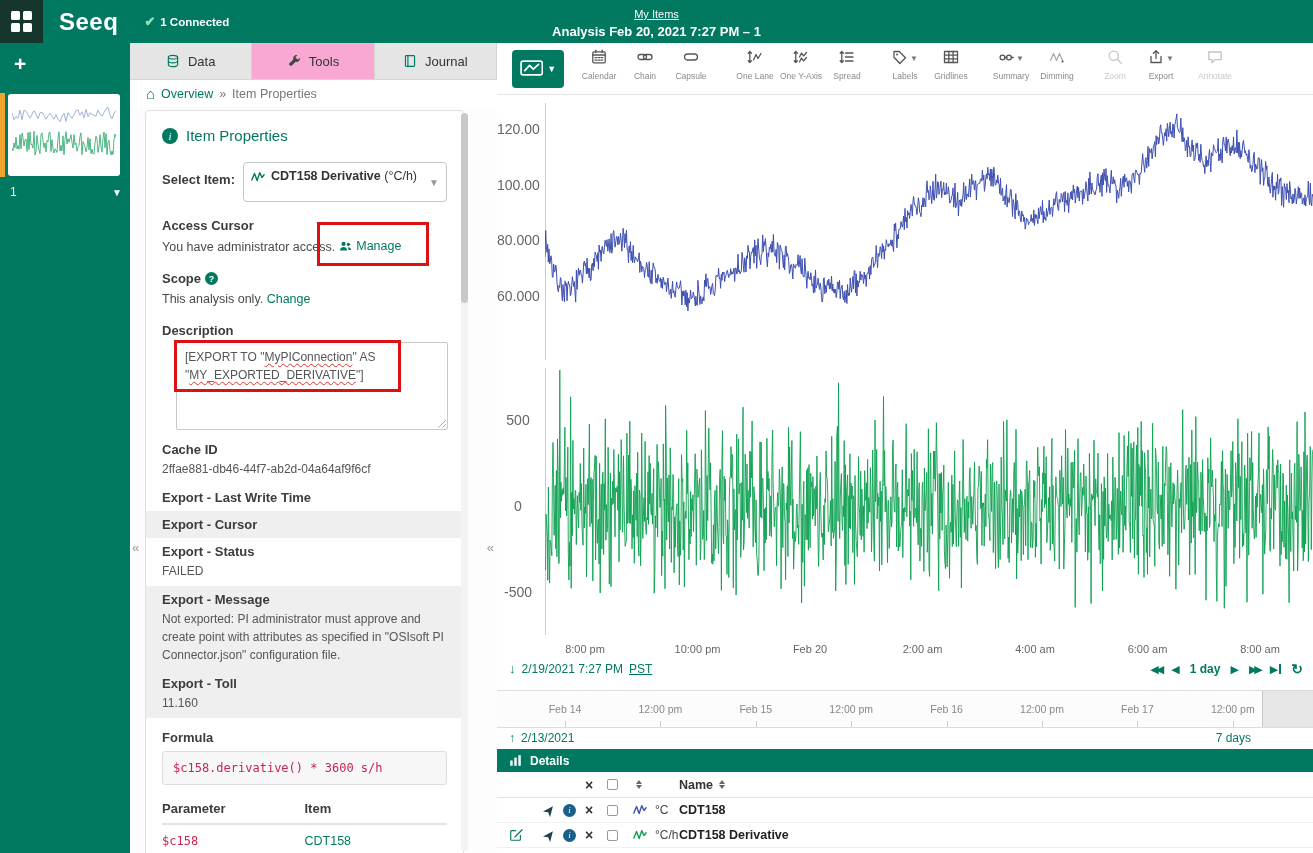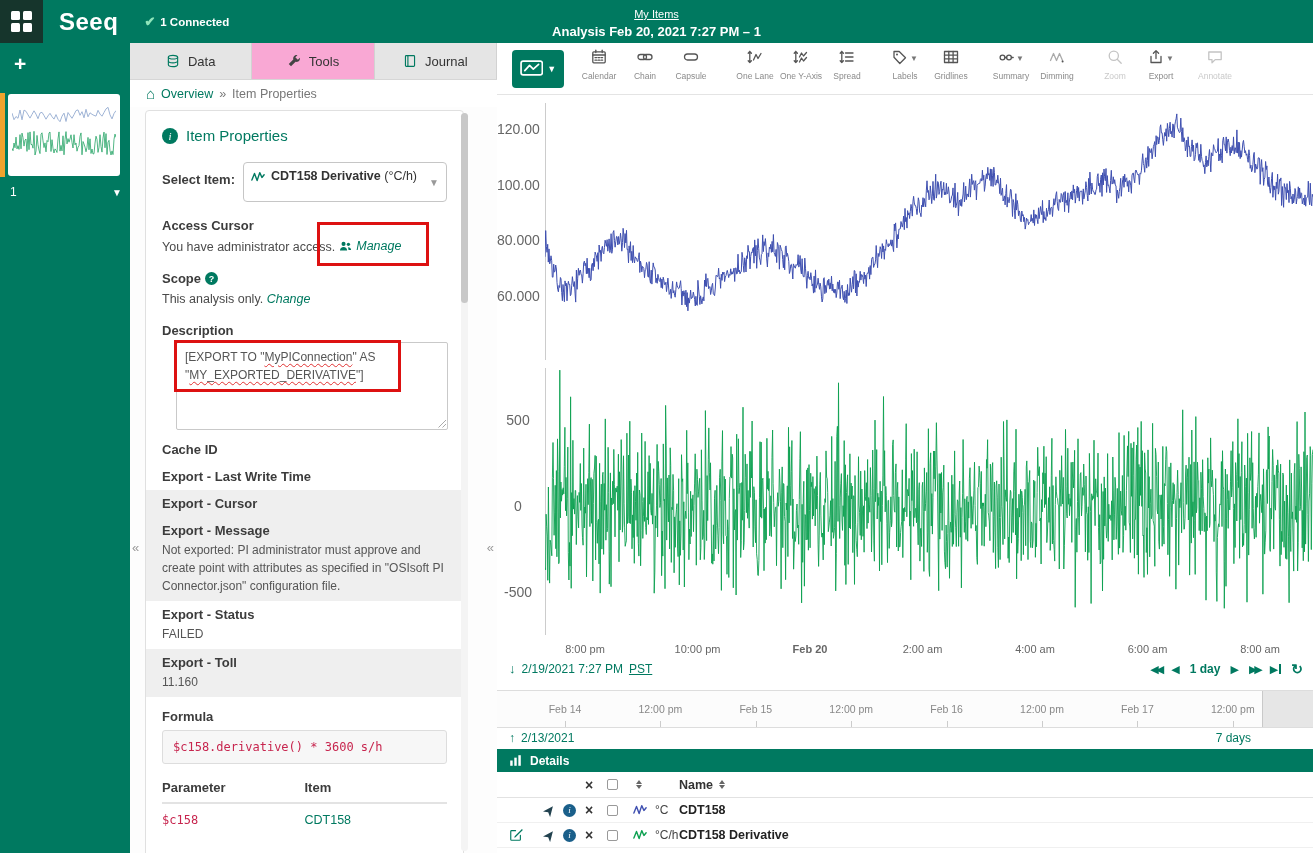--- a/index.html
+++ b/index.html
@@ -61,21 +61,21 @@
   .sel-label { font-size:13px; font-weight:bold; color:#3c3c3c; margin-top:10px; white-space:nowrap; }
   .select-box { flex:1; display:flex; border:1px solid #c6c6c6; border-radius:4px; min-height:40px;
                 background:#fff; cursor:pointer; }
   .sb-main { flex:1; display:flex; gap:6px; padding:5px 4px 5px 7px; align-items:flex-start; }
   .sb-main .icon { color:var(--accent,#007960); font-size:14px; margin-top:1px; }
   .sb-text { font-size:12.5px; color:#333; line-height:1.4; }
   .sb-name { font-weight:bold; }
   .sb-caret { width:24px; display:flex; align-items:center; justify-content:center; color:#999; font-size:10px; }
   .fld-label { font-size:13px; font-weight:bold; color:#3c3c3c; margin-top:14px; margin-bottom:4px; }
   .body-line { font-size:12.5px; color:#4a4a4a; line-height:1.5; }
-  .grn-link { color:var(--accent,#007960); cursor:pointer; text-decoration:none;font-style:italic; }
+  .grn-link { color:var(--accent,#007960); cursor:pointer; text-decoration:none; }
   .manage-wrap { position:relative; display:inline-flex; align-items:center; gap:4px; margin-left:4px; }
   .manage-wrap .icon { color:var(--accent,#007960); font-size:13px; }
   .q-badge { width:13px; height:13px; border-radius:50%; background:var(--accent,#007960); color:#fff;
              font-size:9px; font-weight:bold; display:inline-flex; align-items:center; justify-content:center;
              margin-left:4px; vertical-align:1px; }
   .textarea { position:relative; margin-left:14px; width:272px; height:88px; border:1px solid #c9c9c9;
               border-radius:2px; padding:5px 8px; font-size:12px; color:#555; line-height:1.55;
               background:#fff; cursor:text; }
   .squig { text-decoration:underline; text-decoration-style:wavy; text-decoration-color:#e03131;
            text-decoration-thickness:1px; text-underline-offset:2px; }
@@ -284,34 +284,35 @@
     <div class="fld-label">Description</div>
     <div class="textarea">
       <span>[EXPORT TO "</span><span class="squig">MyPIConnection</span><span>" AS "</span><span class="squig">MY_EXPORTED_DERIVATIVE</span><span>"]</span>
       <span class="resizer"></span>
       <span class="red-box desc"></span>
     </div>
 
     <div class="prop-list" id="prop-list">
         <div class="prop">
           <div class="prop-label">Cache ID</div>
+          <div class="prop-value">2ffae881-db46-44f7-ab2d-04a64af9f6cf</div>
         </div>
         <div class="prop">
           <div class="prop-label">Export - Last Write Time</div>
         </div>
         <div class="prop shaded">
           <div class="prop-label">Export - Cursor</div>
+        </div>
+        <div class="prop">
+          <div class="prop-label">Export - Status</div>
+          <div class="prop-value">FAILED</div>
         </div>
         <div class="prop shaded">
           <div class="prop-label">Export - Message</div>
           <div class="prop-value">Not exported: PI administrator must approve and create point with attributes as specified in "OSIsoft PI Connector.json" configuration file.</div>
-        </div>
-        <div class="prop">
-          <div class="prop-label">Export - Status</div>
-          <div class="prop-value">FAILED</div>
         </div>
         <div class="prop shaded">
           <div class="prop-label">Export - Toll</div>
           <div class="prop-value">11.160</div>
         </div>
       </div>
 
     <div class="formula-label">Formula</div>
     <div class="code-box">$c158.derivative() * 3600 s/h</div>
 
@@ -488,21 +489,21 @@
       <div class="ytick" style="top: 82.666px;">100.00</div>
       <div class="ytick" style="top: 138.332px;">80.000</div>
       <div class="ytick" style="top: 193.998px;">60.000</div>
       <div class="ytick" style="top: 318px;">500</div>
       <div class="ytick" style="top: 404px;">0</div>
       <div class="ytick" style="top: 490px;">-500</div>
     </div>
   <div class="xlabels" id="xlabels">
       <div class="xtick" style="left: 88px;">8:00 pm</div>
       <div class="xtick" style="left: 200.5px;">10:00 pm</div>
-      <div class="xtick" style="left: 313px; font-weight: bold;">Feb 20</div>
+      <div class="xtick" style="left: 313px;">Feb 20</div>
       <div class="xtick" style="left: 425.5px;">2:00 am</div>
       <div class="xtick" style="left: 538px;">4:00 am</div>
       <div class="xtick" style="left: 650.5px;">6:00 am</div>
       <div class="xtick" style="left: 763px;">8:00 am</div>
     </div>
 
   <div class="transport">
     <div class="range-start">
       <span class="arrow">↓</span>
       <span>2/19/2021 7:27 PM</span>

